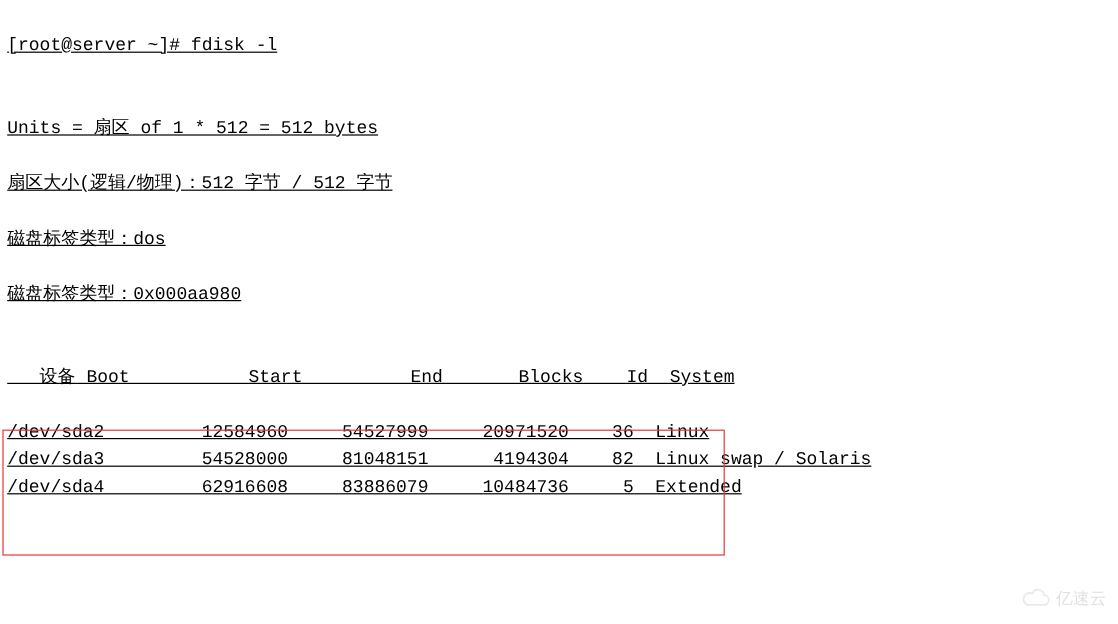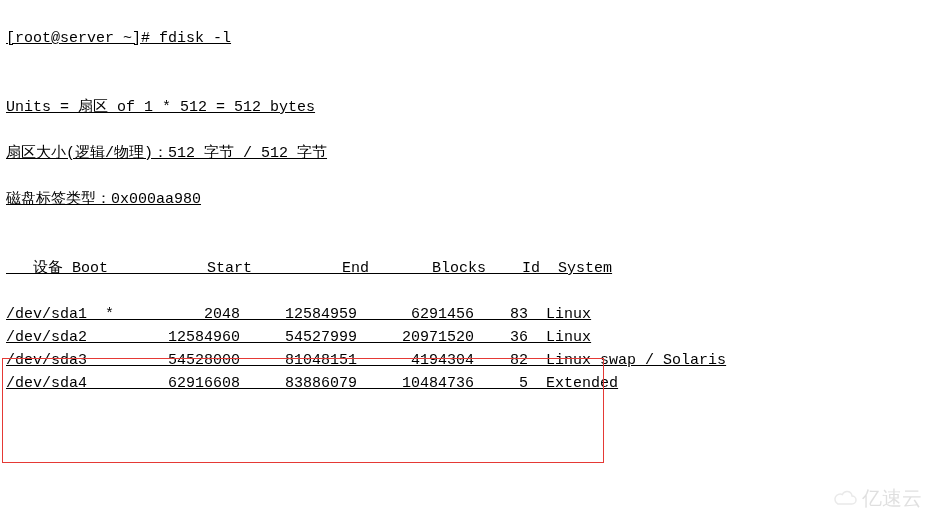--- a/index.html
+++ b/index.html
@@ -30,40 +30,41 @@
     pointer-events: none;
   }
   .watermark {
     position: absolute;
     right: 10px;
     bottom: 10px;
     display: flex;
     align-items: center;
     opacity: 0.18;
     font-family: sans-serif;
-    font-size: 20px;
+    font-size: 14px;
     color: #555;
   }
   .watermark svg {
     margin-right: 4px;
   }
   .row { white-space: pre; text-decoration: underline; }
 </style>
 </head>
 <body>
 
 <div class="terminal">
 <div class="row">[root@server ~]# fdisk -l</div>
 <div class="row"></div>
 <div class="row">Units = 扇区 of 1 * 512 = 512 bytes</div>
 <div class="row">扇区大小(逻辑/物理)：512 字节 / 512 字节</div>
+<div class="row">磁盘标签类型：dos</div>
 <div class="row">磁盘标签类型：0x000aa980</div>
 <div class="row"></div>
 <div class="row" id="tbl-header">   设备 Boot           Start          End       Blocks    Id  System</div>
-<div id="tbl-rows"><div class="row">/dev/sda1  *          2048     12584959      6291456    83  Linux</div><div class="row">/dev/sda2         12584960     54527999     20971520    36  Linux</div><div class="row">/dev/sda3         54528000     81048151      4194304    82  Linux swap / Solaris</div><div class="row">/dev/sda4         62916608     83886079     10484736     5  Extended</div></div>
+<div id="tbl-rows"><div class="row">/dev/sda2         12584960     54527999     20971520    36  Linux</div><div class="row">/dev/sda3         54528000     81048151      4194304    82  Linux swap / Solaris</div><div class="row">/dev/sda4         62916608     83886079     10484736     5  Extended</div></div>
 <div class="row"></div>
 
 
 
 
 <div class="row"></div>
 
 </div>
 
 <div class="redbox"></div>

